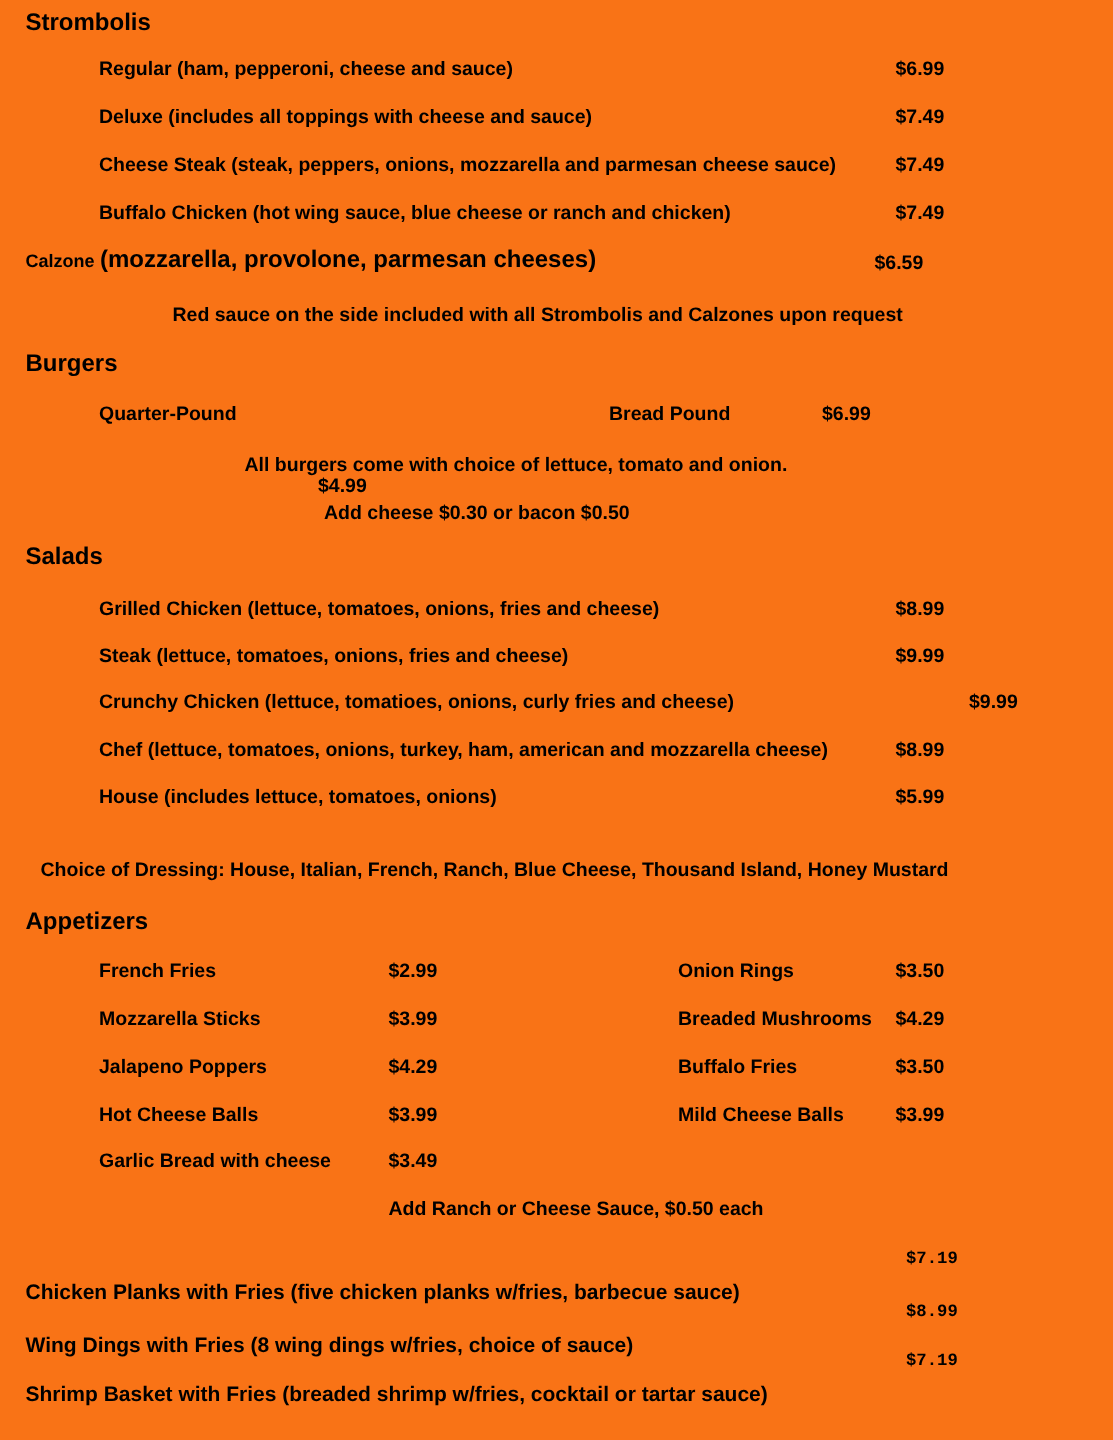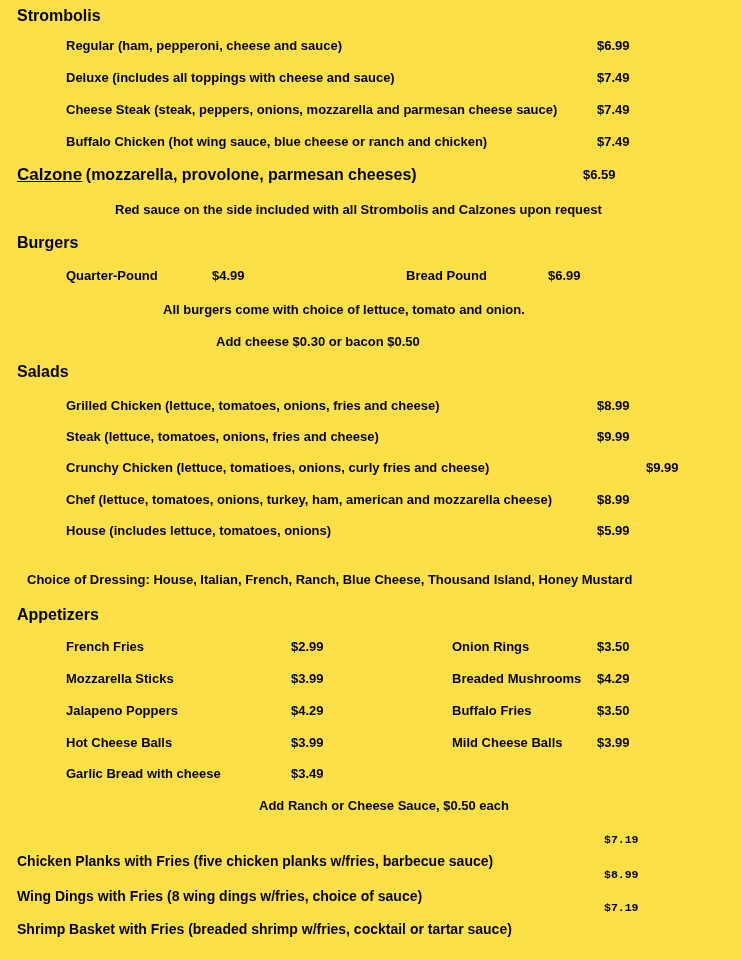--- a/index.html
+++ b/index.html
@@ -1,31 +1,31 @@
 <!DOCTYPE html>
 <html><head>
 <meta charset="utf-8">
 <style>
   html,body{margin:0;padding:0;background:#ffffff;}
   .page{
-    position:relative;width:742px;height:960px;background:#fde047;color:#000000;
+    position:relative;width:742px;height:960px;background:#f97316;color:#000000;
     font-family:"Liberation Sans",sans-serif;font-weight:700;overflow:hidden;
   }
   .ln{position:absolute;left:0;width:742px;white-space:nowrap;font-size:13px;line-height:1.15;}
   .hd{font-size:16px;padding-left:17px;}
   .abs{position:absolute;top:0;white-space:nowrap;}
   .nm{left:66px;}
   .pr{left:597px;}
   .pr-far{left:646px;}
   .cz{padding-left:17px;}
-  .cz-t{font-size:17px;text-decoration:underline;}
+  .cz-t{font-size:12px;}
   .cz-d{font-size:16px;}
   .cz-p{left:583px;top:3px;}
-  .q1{left:66px;} .q2{left:212px;} .q3{left:406px;} .q4{left:548px;}
-  .al{left:66px;} .alp{left:259px;margin-left:32px;} .ar{left:452px;} .arp{left:597px;text-align:right;}
+  .q1{left:66px;} .q2{left:212px;margin-top:48px;} .q3{left:406px;} .q4{left:548px;}
+  .al{left:66px;} .alp{left:259px;} .ar{left:452px;} .arp{left:597px;text-align:right;}
   .bn{left:17px;font-size:14px;margin-top:23px;}
   .bp{left:604px;font-size:11.5px;top:3px;font-family:Liberation Mono, monospace;}
 </style>
 </head>
 <body>
 
 <div class="page">
 
   <div class="ln hd" style="top:7px">Strombolis</div>
 

